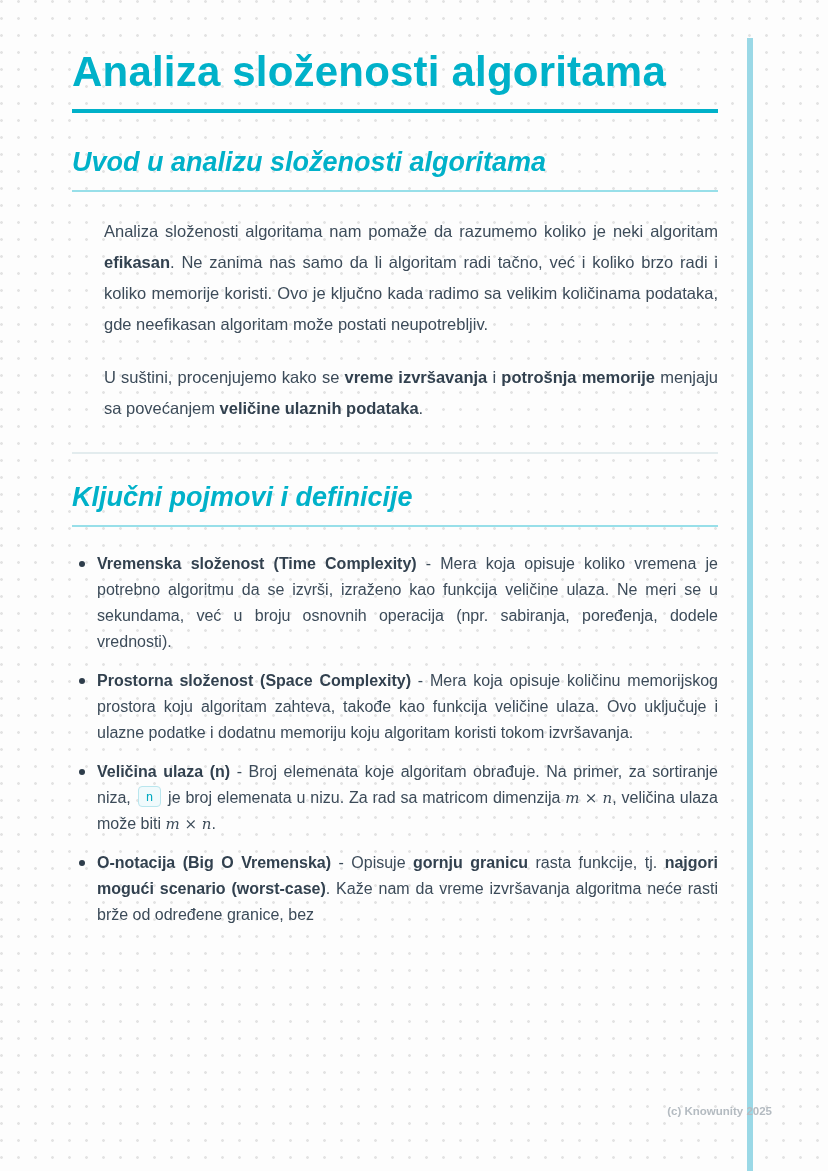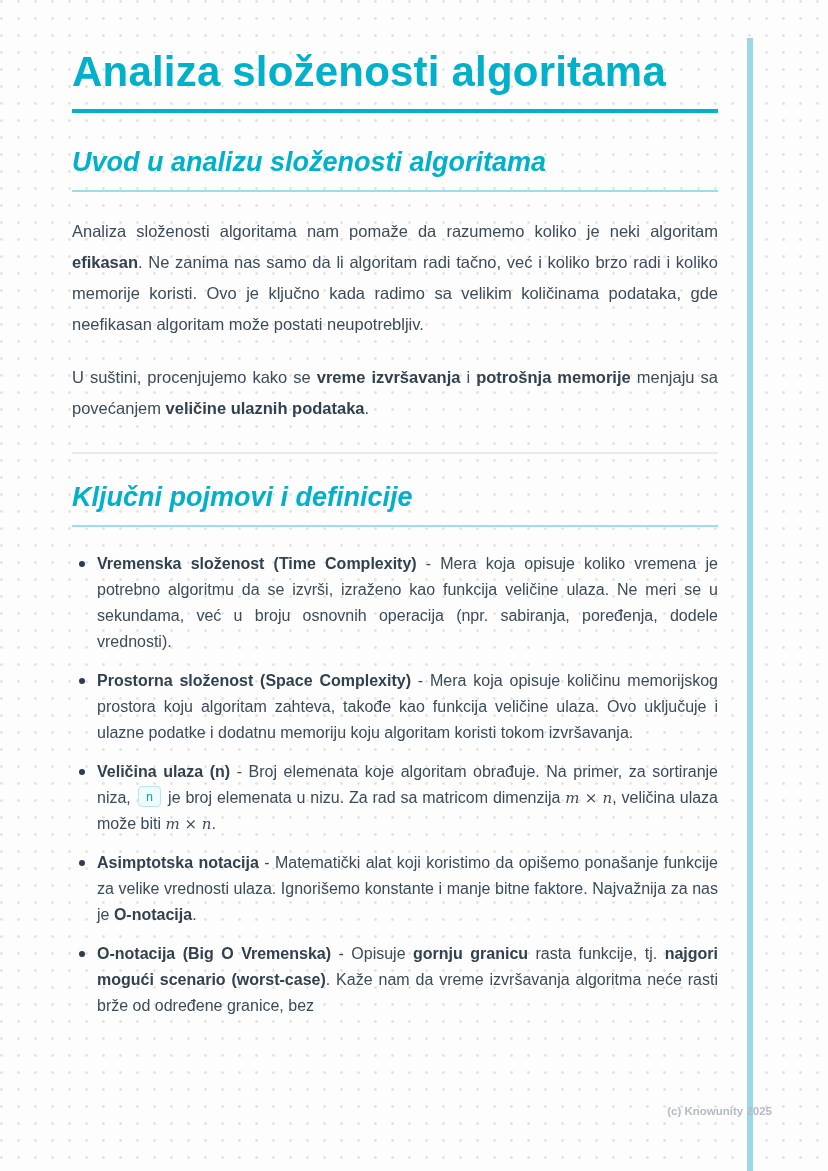--- a/index.html
+++ b/index.html
@@ -62,20 +62,21 @@
     margin-bottom: 24px;
     font-style: italic;
   }
 
   p.body-text {
     font-size: 16.5px;
     line-height: 31px;
     color: #3c4b59;
     text-align: justify;
     margin-bottom: 22px;
+    margin-left: 32px;
   }
 
   hr.section-divider {
     border: none;
     border-top: 2px solid #e3ecee;
     margin: 28px 0;
   }
 
   ul.bullet-list {
     list-style: none;
@@ -160,21 +161,20 @@
 
     <hr class="section-divider">
 
     <section>
       <h2 class="section-heading">Ključni pojmovi i definicije</h2>
 
       <ul class="bullet-list">
         <li><strong>Vremenska složenost (Time Complexity)</strong><span> - Mera koja opisuje koliko vremena je potrebno algoritmu da se izvrši, izraženo kao funkcija veličine ulaza. Ne meri se u sekundama, već u broju osnovnih operacija (npr. sabiranja, poređenja, dodele vrednosti).</span></li>
         <li><strong>Prostorna složenost (Space Complexity)</strong><span> - Mera koja opisuje količinu memorijskog prostora koju algoritam zahteva, takođe kao funkcija veličine ulaza. Ovo uključuje i ulazne podatke i dodatnu memoriju koju algoritam koristi tokom izvršavanja.</span></li>
         <li><strong>Veličina ulaza (n)</strong><span> - Broj elemenata koje algoritam obrađuje. Na primer, za sortiranje niza, </span><span class="inline-code">n</span><span> je broj elemenata u nizu. Za rad sa matricom dimenzija </span><em class="math">m × n</em><span>, veličina ulaza može biti </span><em class="math">m × n</em><span>.</span></li>
-        <li><strong>Asimptotska notacija</strong><span> - Matematički alat koji koristimo da opišemo ponašanje funkcije za velike vrednosti ulaza. Ignorišemo konstante i manje bitne faktore. Najvažnija za nas je </span><strong>O-notacija</strong><span>.</span></li>
         <li><strong>O-notacija (Big O Vremenska)</strong><span> - Opisuje </span><strong>gornju granicu</strong><span> rasta funkcije, tj. </span><strong>najgori mogući scenario (worst-case)</strong><span>. Kaže nam da vreme izvršavanja algoritma neće rasti brže od određene granice, bez</span></li>
       </ul>
     </section>
 
   </main>
 
   <div class="footer">(c) Knowunity 2025</div>
 
 </div>
 

